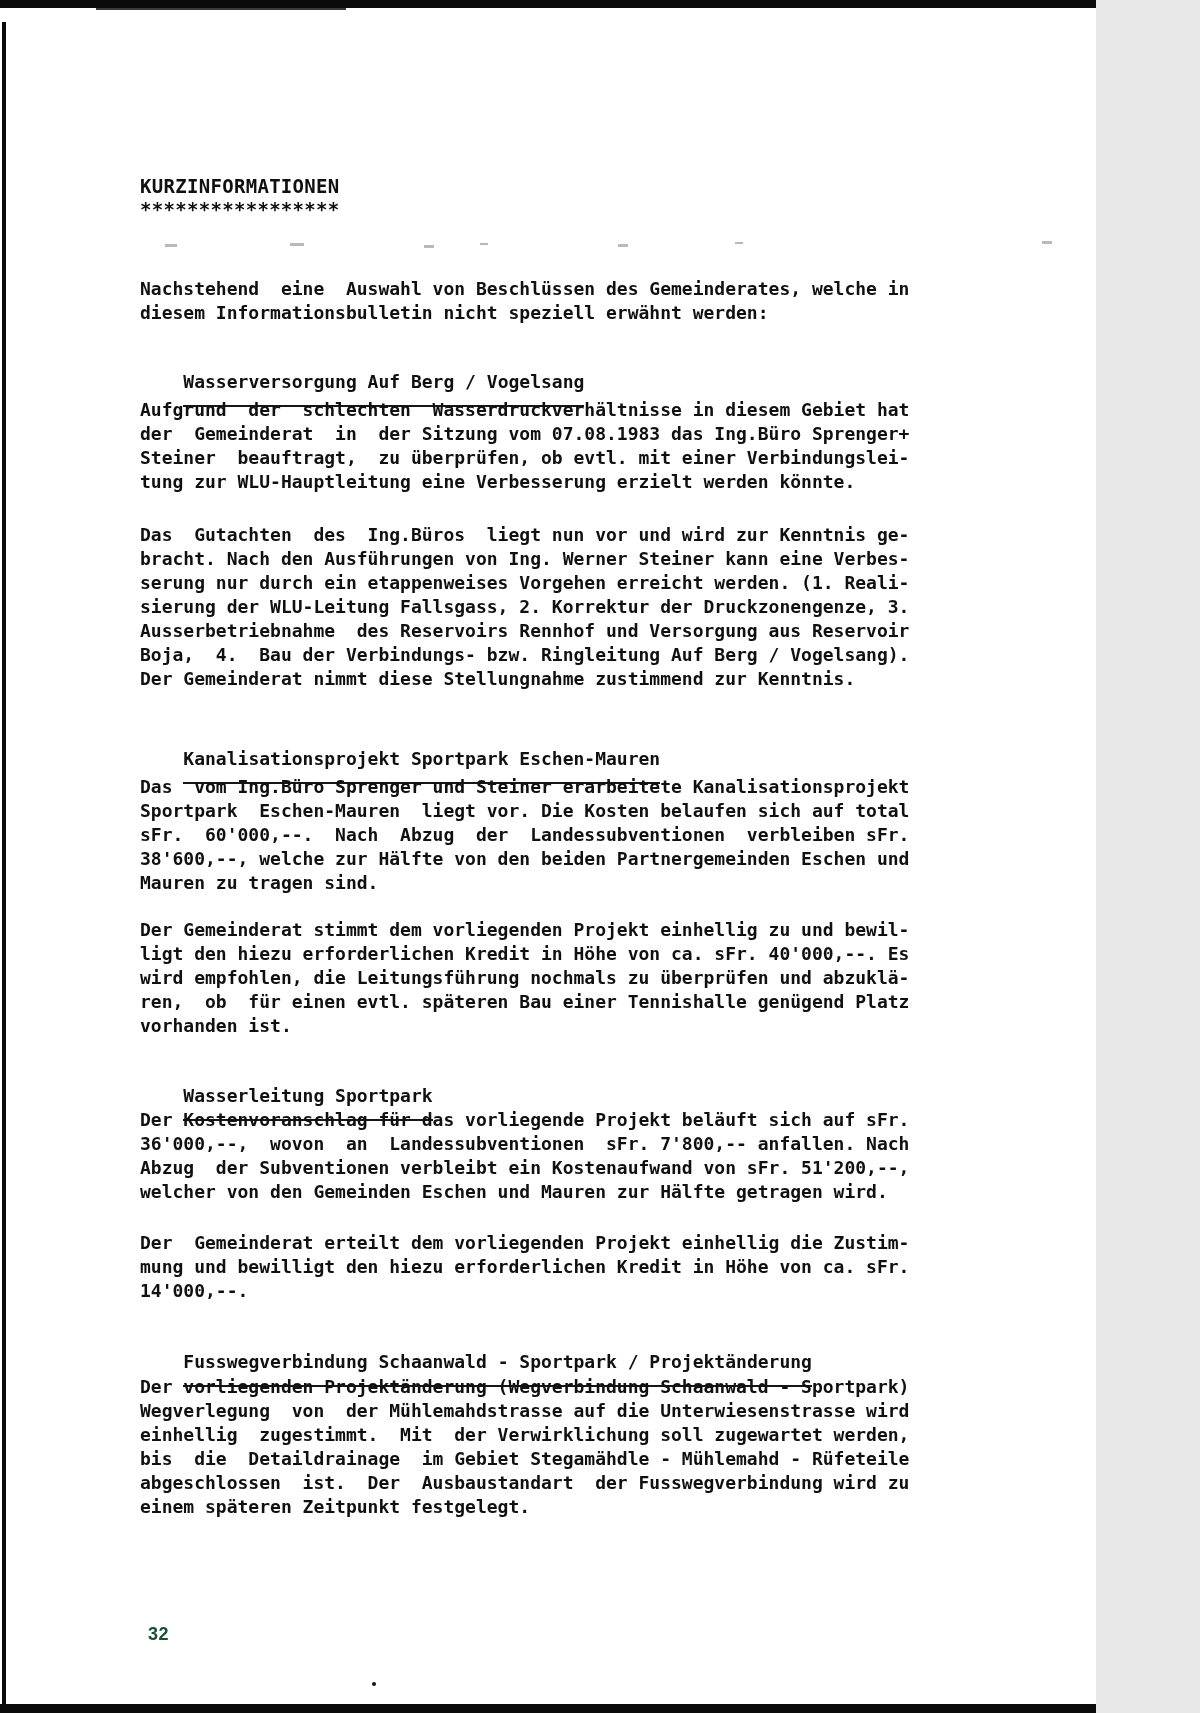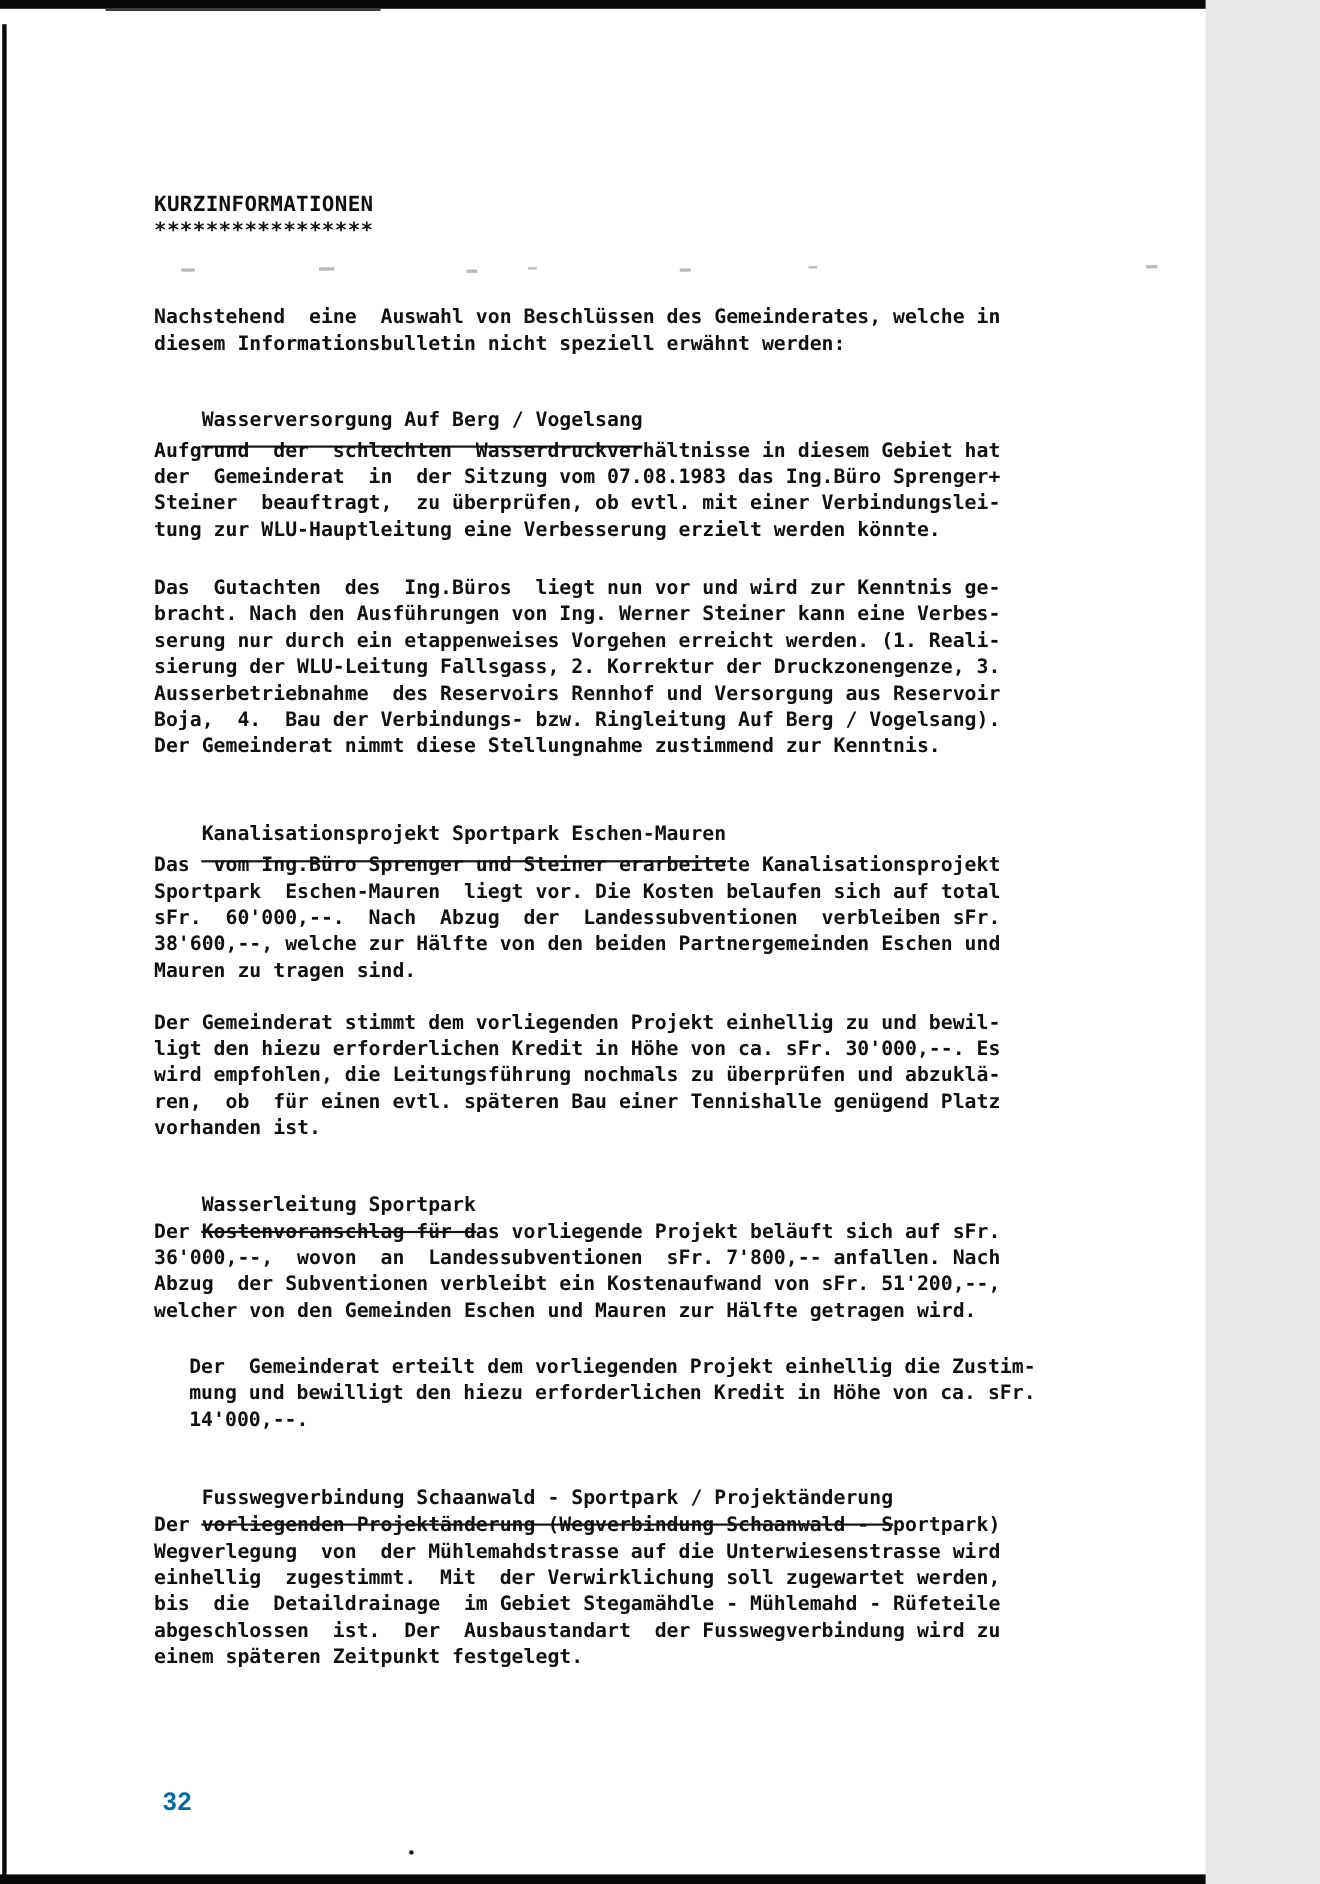--- a/index.html
+++ b/index.html
@@ -21,21 +21,21 @@
   }
   .doc-title{font-size:19px;letter-spacing:0.3px;}
   .heading span{
     display:inline-block;
     border-bottom:2.5px solid #161616;
     padding-bottom:11px;
   }
   .page-number{
     position:absolute;left:148px;top:1624px;
     font-family:"Liberation Sans", sans-serif;
-    font-size:23px;font-weight:bold;color:#0369a1;
+    font-size:18px;font-weight:bold;color:#14532d;
     letter-spacing:0.5px;
   }
   
   .art{position:absolute;background:#0a0a0a;}
   .art.gray{background:#b9b9b9;}
   .art.mid{background:#3a3a3a;}
   .mark{position:absolute;background:#141414;border-radius:2px;}
 </style>
 </head>
 <body>
@@ -91,33 +91,33 @@
 
   <div class="mono heading" style="top:723px;">
     <span>Kanalisationsprojekt Sportpark Eschen-Mauren</span>
   </div>
   <div class="mono" style="top:775px;">Das  vom Ing.Büro Sprenger und Steiner erarbeitete Kanalisationsprojekt
 Sportpark  Eschen-Mauren  liegt vor. Die Kosten belaufen sich auf total
 sFr.  60'000,--.  Nach  Abzug  der  Landessubventionen  verbleiben sFr.
 38'600,--, welche zur Hälfte von den beiden Partnergemeinden Eschen und
 Mauren zu tragen sind.</div>
   <div class="mono" style="top:918px;">Der Gemeinderat stimmt dem vorliegenden Projekt einhellig zu und bewil-
-ligt den hiezu erforderlichen Kredit in Höhe von ca. sFr. 30'000,--. Es
+ligt den hiezu erforderlichen Kredit in Höhe von ca. sFr. 40'000,--. Es
 wird empfohlen, die Leitungsführung nochmals zu überprüfen und abzuklä-
 ren,  ob  für einen evtl. späteren Bau einer Tennishalle genügend Platz
 vorhanden ist.</div>
 
   <div class="mono heading" style="top:1060px;">
     <span>Wasserleitung Sportpark</span>
   </div>
   <div class="mono" style="top:1108px;">Der Kostenvoranschlag für das vorliegende Projekt beläuft sich auf sFr.
 36'000,--,  wovon  an  Landessubventionen  sFr. 7'800,-- anfallen. Nach
 Abzug  der Subventionen verbleibt ein Kostenaufwand von sFr. 51'200,--,
 welcher von den Gemeinden Eschen und Mauren zur Hälfte getragen wird.</div>
-  <div class="mono" style="top:1231px;margin-left:32px;">Der  Gemeinderat erteilt dem vorliegenden Projekt einhellig die Zustim-
+  <div class="mono" style="top:1231px;">Der  Gemeinderat erteilt dem vorliegenden Projekt einhellig die Zustim-
 mung und bewilligt den hiezu erforderlichen Kredit in Höhe von ca. sFr.
 14'000,--.</div>
 
   <div class="mono heading" style="top:1326px;">
     <span>Fusswegverbindung Schaanwald - Sportpark / Projektänderung</span>
   </div>
   <div class="mono" style="top:1375px;">Der vorliegenden Projektänderung (Wegverbindung Schaanwald - Sportpark)
 Wegverlegung  von  der Mühlemahdstrasse auf die Unterwiesenstrasse wird
 einhellig  zugestimmt.  Mit  der Verwirklichung soll zugewartet werden,
 bis  die  Detaildrainage  im Gebiet Stegamähdle - Mühlemahd - Rüfeteile

